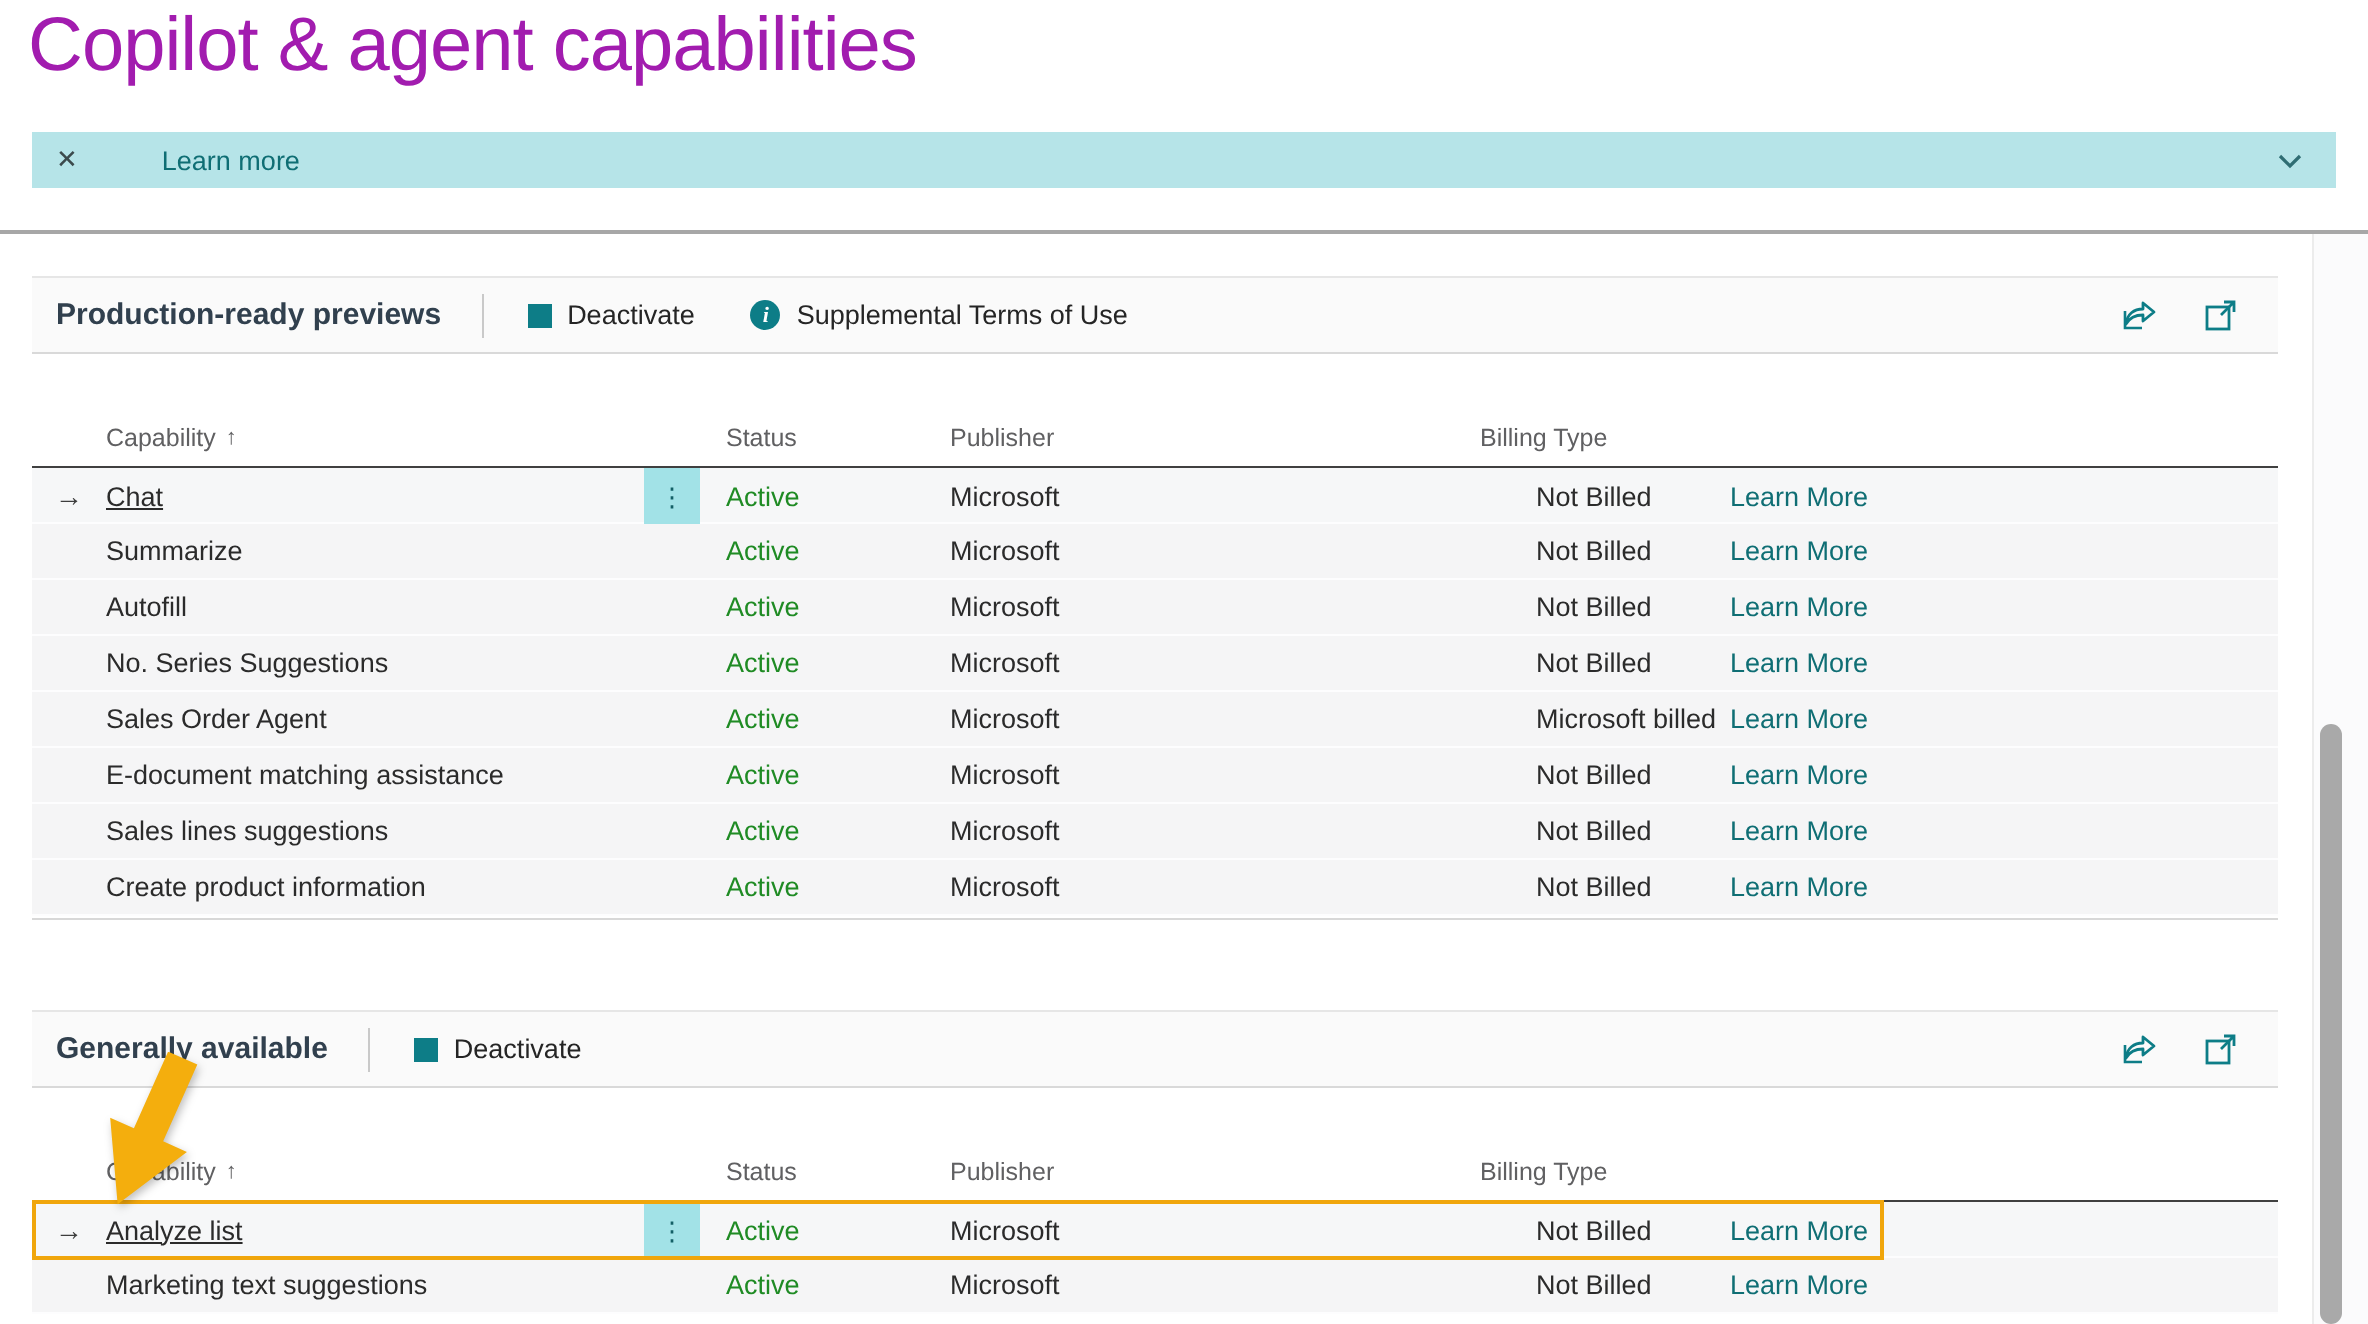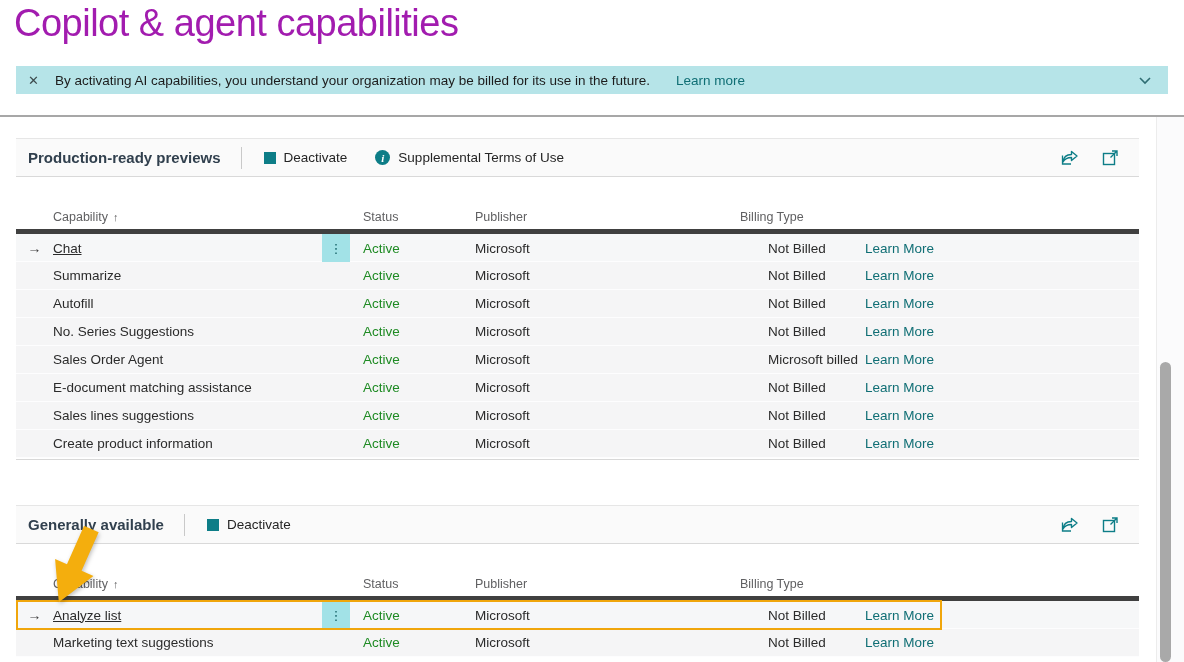--- a/index.html
+++ b/index.html
@@ -38,21 +38,21 @@
   .sq-ic { width:12px; height:12px; background:#0d7d87; display:inline-block; }
   .info-ic { width:15px; height:15px; border-radius:50%; background:#0d7d87; color:#ffffff;
              font-size:11px; font-weight:700; display:inline-flex; align-items:center;
              justify-content:center; font-family:"Liberation Serif",serif; font-style:italic; }
   .head-icons { margin-left:auto; display:flex; align-items:center; gap:23px; padding-right:8px; }
   .head-icons svg { display:block; cursor:pointer; }
 
   
   .thead-row, .trow { display:grid; grid-template-columns:37px 269px 28px 125px 265px 125px auto;
                       align-items:center; }
-  .thead-row { margin-top:28px; height:29px; border-bottom:5px solid #404040;
+  .thead-row { margin-top:28px; height:29px; border-bottom:1px solid #404040;
                font-size:12.5px; color:#606062; }
   .col-cap { display:flex; align-items:center; gap:5px; grid-column:2; }
   .col-status { grid-column:4; padding-left:13px; }
   .col-pub { grid-column:5; }
   .col-bill { grid-column:6; }
   .sort-arrow { font-size:11px; color:#606062; }
 
   .trow { height:28px; background:#f5f5f6; border-bottom:1px solid #fdfdfe;
           font-size:13.5px; color:#2b2b2b; position:relative; }
   .trow.sel { background:#f6f7f8; }
@@ -82,21 +82,20 @@
 </style>
 </head>
 <body>
 
 <div class="stage">
 
   <h1 class="page-title">Copilot &amp; agent capabilities</h1>
 
   <div class="banner">
     <span class="close-x">✕</span>
-    <span class="msg">By activating AI capabilities, you understand your organization may be billed for its use in the future.</span>
     <span class="learnmore">Learn more</span>
     <span class="chev">
       <svg width="14" height="10" viewBox="0 0 14 10">
           <polyline points="2,3 7,8 12,3" fill="none" stroke="#2f6d73" stroke-width="1.6"></polyline>
         </svg>
     </span>
   </div>
 
   <div class="top-divider"></div>
 

